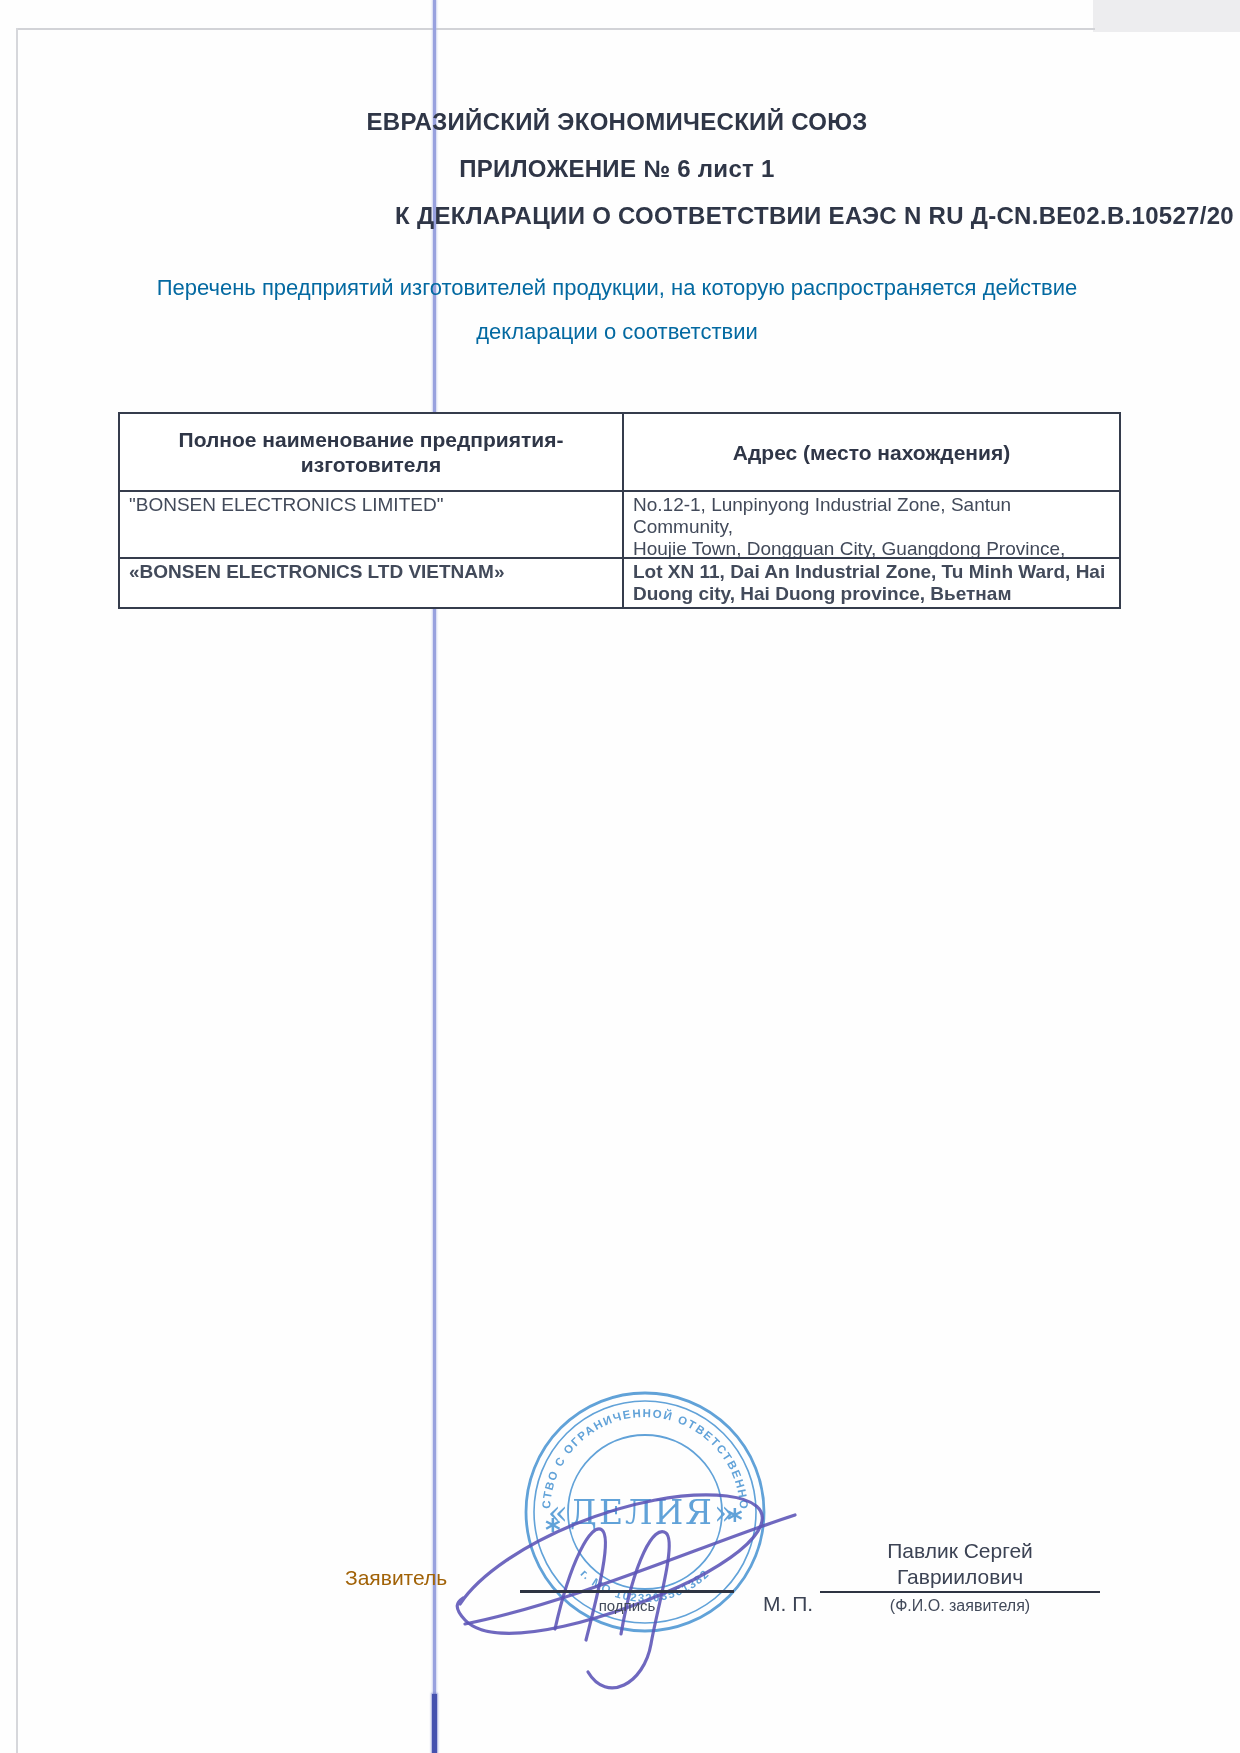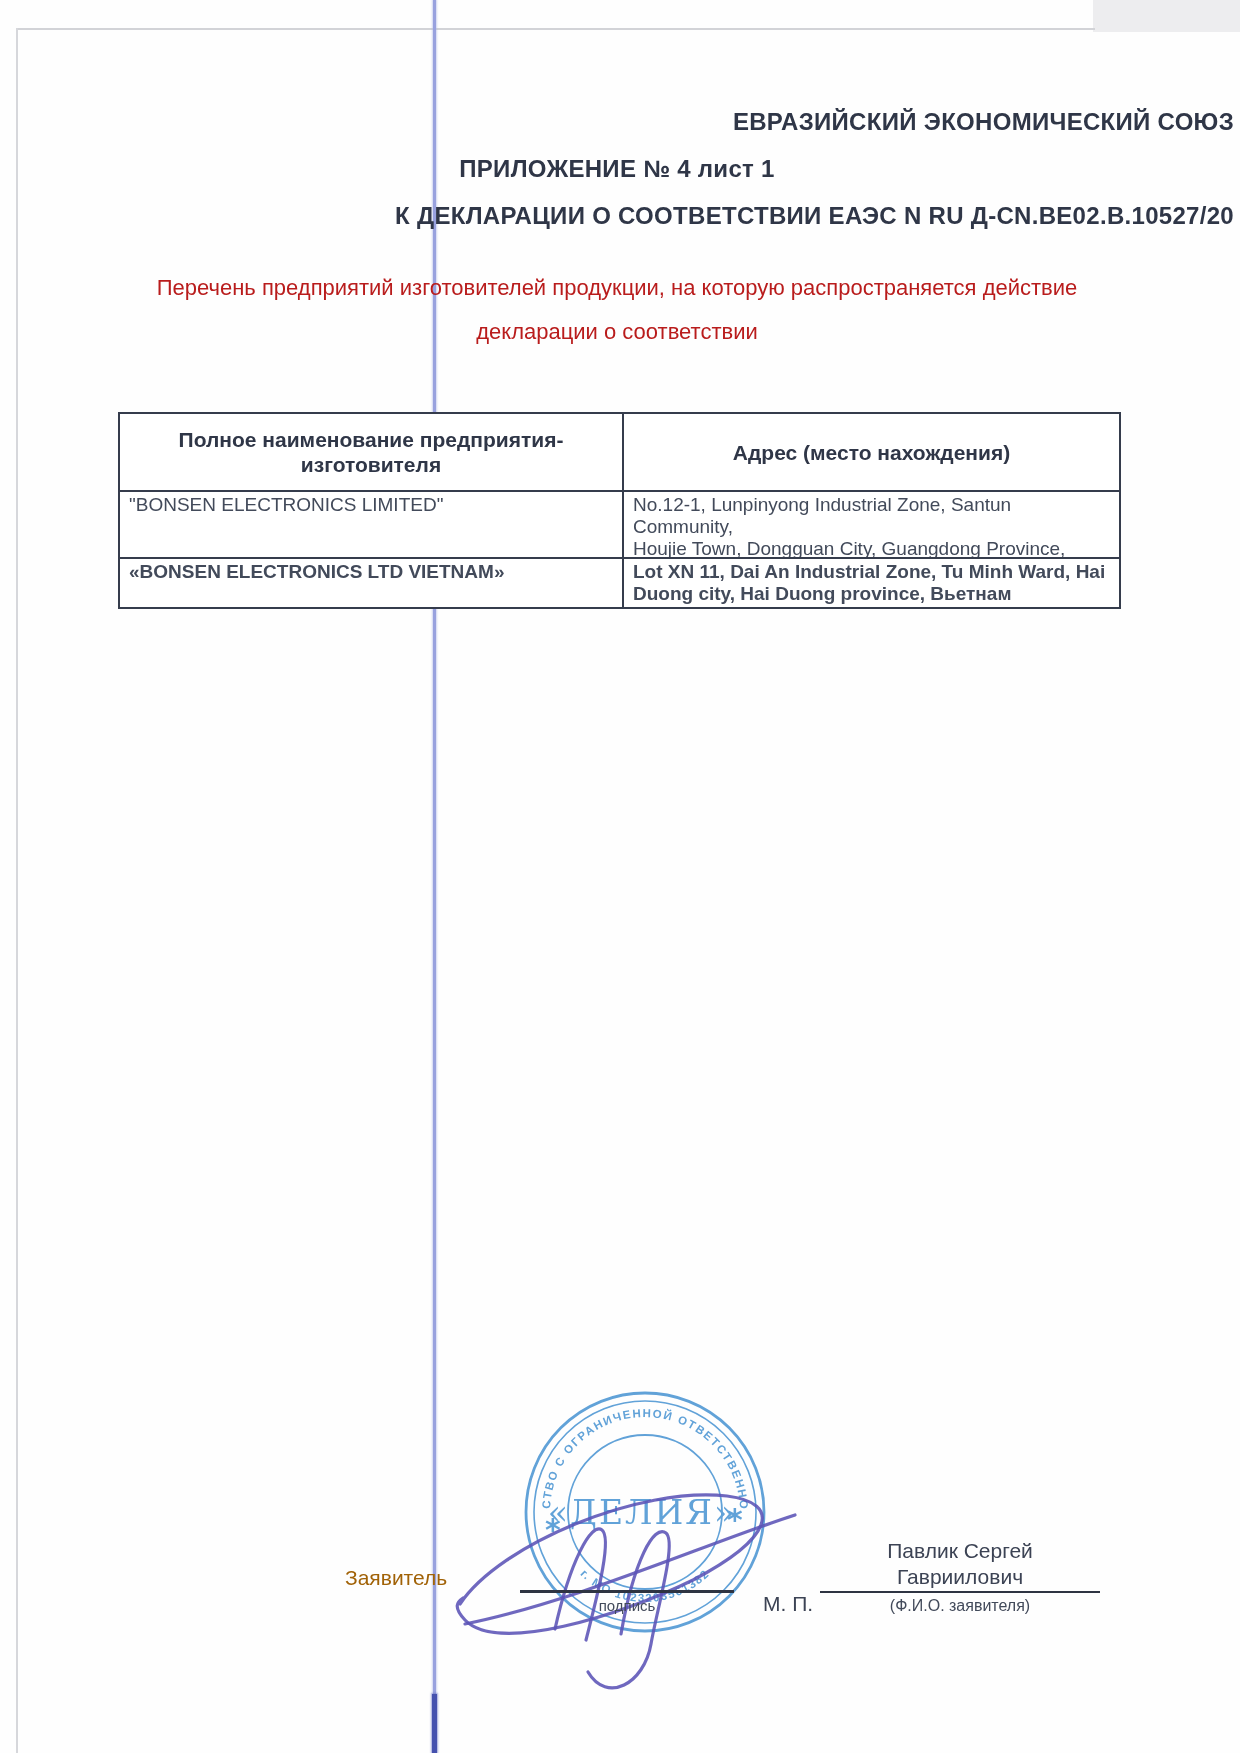--- a/index.html
+++ b/index.html
@@ -15,24 +15,24 @@
     position:absolute;left:433px;top:0;width:3px;height:1753px;
     background:#98a1de;box-shadow:0 0 2px 1px rgba(170,179,232,.55);
   }
   .scan-blue-line-bottom{
     position:absolute;left:432px;top:1694px;width:5px;height:59px;
     background:#4551ae;box-shadow:0 0 2px 1px rgba(90,100,190,.5);
   }
   
   .center-band{position:absolute;left:0;width:1234px;text-align:center;}
   .h-bold{font-weight:bold;color:#2f3647;font-size:24px;line-height:32px;letter-spacing:.3px;}
-  #title1{top:106px;text-align:right;}
+  #title1{top:106px;}
   #title2{top:153px;}
   #title3{top:200px;text-align:right;}
-  #intro{top:266px;font-size:22px;line-height:44px;color:#b91c1c;white-space:pre-line;}
+  #intro{top:266px;font-size:22px;line-height:44px;color:#0369a1;white-space:pre-line;}
   
   .doc-table{
     position:absolute;left:118px;top:396px;
     display:grid;grid-template-columns:504px 495px;grid-template-rows:78px 67px 48px;
     border:2.5px solid #353c4c;box-sizing:border-box;background:#fff;margin-top:16px;
   }
   .cell{box-sizing:border-box;border-right:2px solid #353c4c;border-bottom:2px solid #353c4c;overflow:hidden;}
   .cell.last-col{border-right:none;}
   .cell.last-row{border-bottom:none;font-weight:bold;}
   .th{
@@ -62,21 +62,21 @@
 
 <div id="page">
 
   <div class="scan-top-right"></div>
   <div class="scan-border-top"></div>
   <div class="scan-border-left"></div>
   <div class="scan-blue-line"></div>
   <div class="scan-blue-line-bottom"></div>
 
   <div id="title1" class="center-band h-bold">ЕВРАЗИЙСКИЙ ЭКОНОМИЧЕСКИЙ СОЮЗ</div>
-  <div id="title2" class="center-band h-bold">ПРИЛОЖЕНИЕ № 4 лист 1</div>
+  <div id="title2" class="center-band h-bold">ПРИЛОЖЕНИЕ № 6 лист 1</div>
   <div id="title3" class="center-band h-bold">К ДЕКЛАРАЦИИ О СООТВЕТСТВИИ ЕАЭС N RU Д-CN.BE02.B.10527/20</div>
   <div id="intro" class="center-band">Перечень предприятий изготовителей продукции, на которую распространяется действие
 декларации о соответствии</div>
 
   <div class="doc-table">
     <div class="cell th">Полное наименование предприятия-
 изготовителя</div>
     <div class="cell th last-col">Адрес (место нахождения)</div>
 
     <div class="cell td">"BONSEN ELECTRONICS LIMITED"</div>

